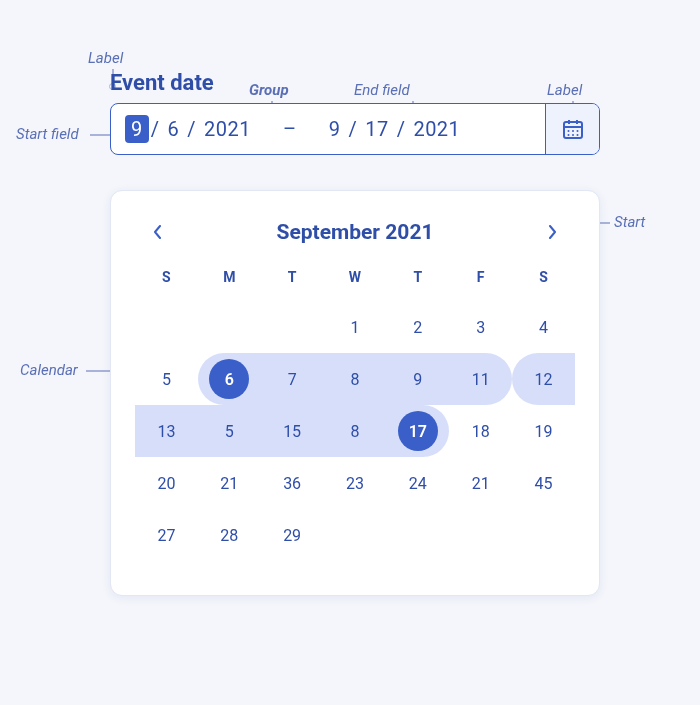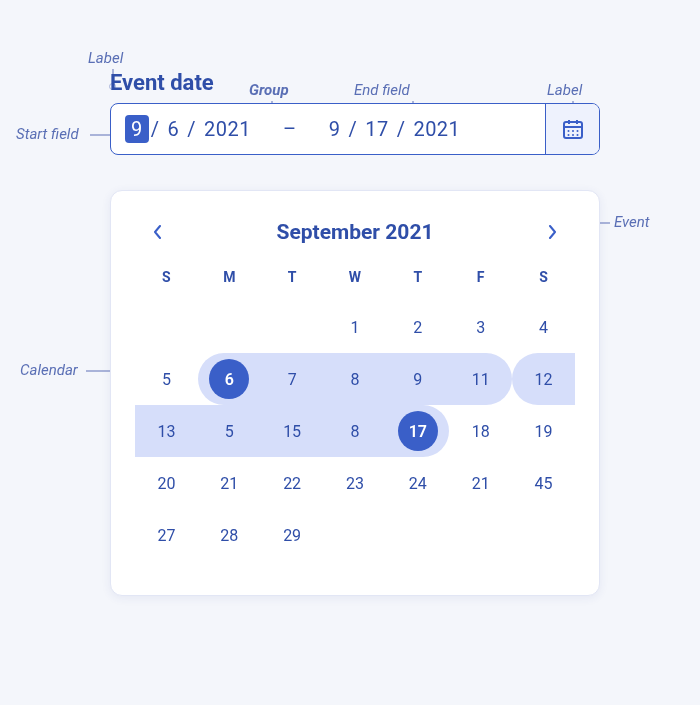--- a/index.html
+++ b/index.html
@@ -174,21 +174,21 @@
   <span class="dot" style="left:22px; top:36px;"></span>
 </div>
 
 <div class="ann" style="left:16px; top:114px;">
   <span>Start field</span>
   <span class="line" style="left:74px; top:9px; width:34px; height:1.5px;"></span>
   <span class="dot" style="left:106px; top:6px;"></span>
 </div>
 
 <div class="ann" style="left:614px; top:202px;">
-  <span>Event</span>
+  <span>Start</span>
   <span class="line" style="left:-34px; top:9px; width:30px; height:1.5px;"></span>
   <span class="dot" style="left:-40px; top:6px;"></span>
 </div>
 
 <div class="ann" style="left:20px; top:350px;">
   <span>Calendar</span>
   <span class="line" style="left:66px; top:9px; width:114px; height:1.5px;"></span>
   <span class="dot" style="left:178px; top:6px;"></span>
 </div>
 
@@ -316,21 +316,21 @@
       <div class="cell">
         <div class="day">19</div>
       </div>
       <div class="cell">
         <div class="day">20</div>
       </div>
       <div class="cell">
         <div class="day">21</div>
       </div>
       <div class="cell">
-        <div class="day">22</div>
+        <div class="day">36</div>
       </div>
       <div class="cell">
         <div class="day">23</div>
       </div>
       <div class="cell">
         <div class="day">24</div>
       </div>
       <div class="cell">
         <div class="day">21</div>
       </div>

